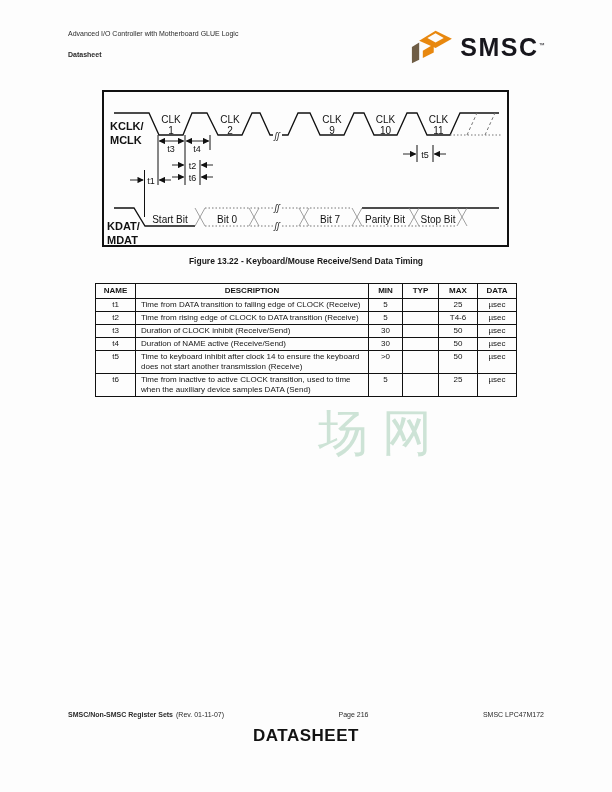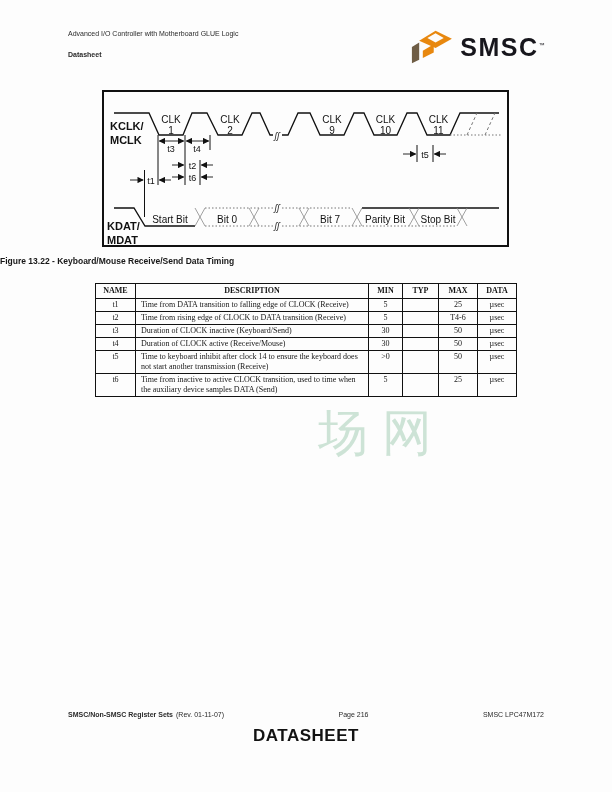--- a/index.html
+++ b/index.html
@@ -13,28 +13,28 @@
   .hdr-left .l2{font-weight:bold;margin-top:14px;}
   .logo{position:absolute;right:66px;top:27px;display:flex;align-items:center;}
   .logo-text{font-weight:bold;font-size:25px;letter-spacing:1.5px;color:#17161c;margin-left:6px;}
   .logo-tm{font-size:6px;vertical-align:super;font-weight:normal;}
   
   .diagram{
     position:absolute;left:102px;top:90px;width:407px;height:157px;
     border:2px solid #111;background:#fdfdfd;box-sizing:border-box;
   }
   .diagram svg{display:block;}
-  .caption{position:absolute;left:0;top:256px;width:612px;
+  .caption{position:absolute;left:0;top:256px;width:612px;text-align:center;
     font-size:8.5px;font-weight:bold;color:#171717;}
   
   .watermark{position:absolute;left:318px;top:352px;font-size:50px;letter-spacing:14px;
     color:#15803d;opacity:.20;pointer-events:none;white-space:nowrap;margin-top:48px;}
   
   .tbl-wrap{position:absolute;left:95px;top:283px;width:421px;}
-  table{border-collapse:collapse;width:421px;table-layout:fixed;background:transparent;font-family:Liberation Serif, serif;}
+  table{border-collapse:collapse;width:421px;table-layout:fixed;background:transparent;}
   th,td{border:1px solid #111;font-size:8px;line-height:10px;padding:1px 3px;
     vertical-align:top;color:#161616;}
   th{font-weight:bold;text-align:center;padding:2px 2px;}
   td.c{text-align:center;}
   td.d{text-align:left;padding-left:5px;}
   
   .footer{position:absolute;left:68px;top:711px;width:476px;display:flex;
     justify-content:space-between;font-size:7px;color:#2a2a2a;}
   .footer .bold{font-weight:bold;}
   .footer .rev{margin-left:3px;}
@@ -209,29 +209,29 @@
         <tr>
           <td class="c">t2</td>
           <td class="d">Time from rising edge of CLOCK to DATA transition (Receive)</td>
           <td class="c">5</td>
           <td class="c"></td>
           <td class="c">T4-6</td>
           <td class="c">µsec</td>
         </tr>
         <tr>
           <td class="c">t3</td>
-          <td class="d">Duration of CLOCK inactive (Keyboard/Send)</td>
+          <td class="d">Duration of CLOCK inhibit (Receive/Send)</td>
           <td class="c">30</td>
           <td class="c"></td>
           <td class="c">50</td>
           <td class="c">µsec</td>
         </tr>
         <tr>
           <td class="c">t4</td>
-          <td class="d">Duration of CLOCK active (Receive/Mouse)</td>
+          <td class="d">Duration of NAME active (Receive/Send)</td>
           <td class="c">30</td>
           <td class="c"></td>
           <td class="c">50</td>
           <td class="c">µsec</td>
         </tr>
         <tr>
           <td class="c">t5</td>
           <td class="d">Time to keyboard inhibit after clock 14 to ensure the keyboard does not start another transmission (Receive)</td>
           <td class="c">&gt;0</td>
           <td class="c"></td>

